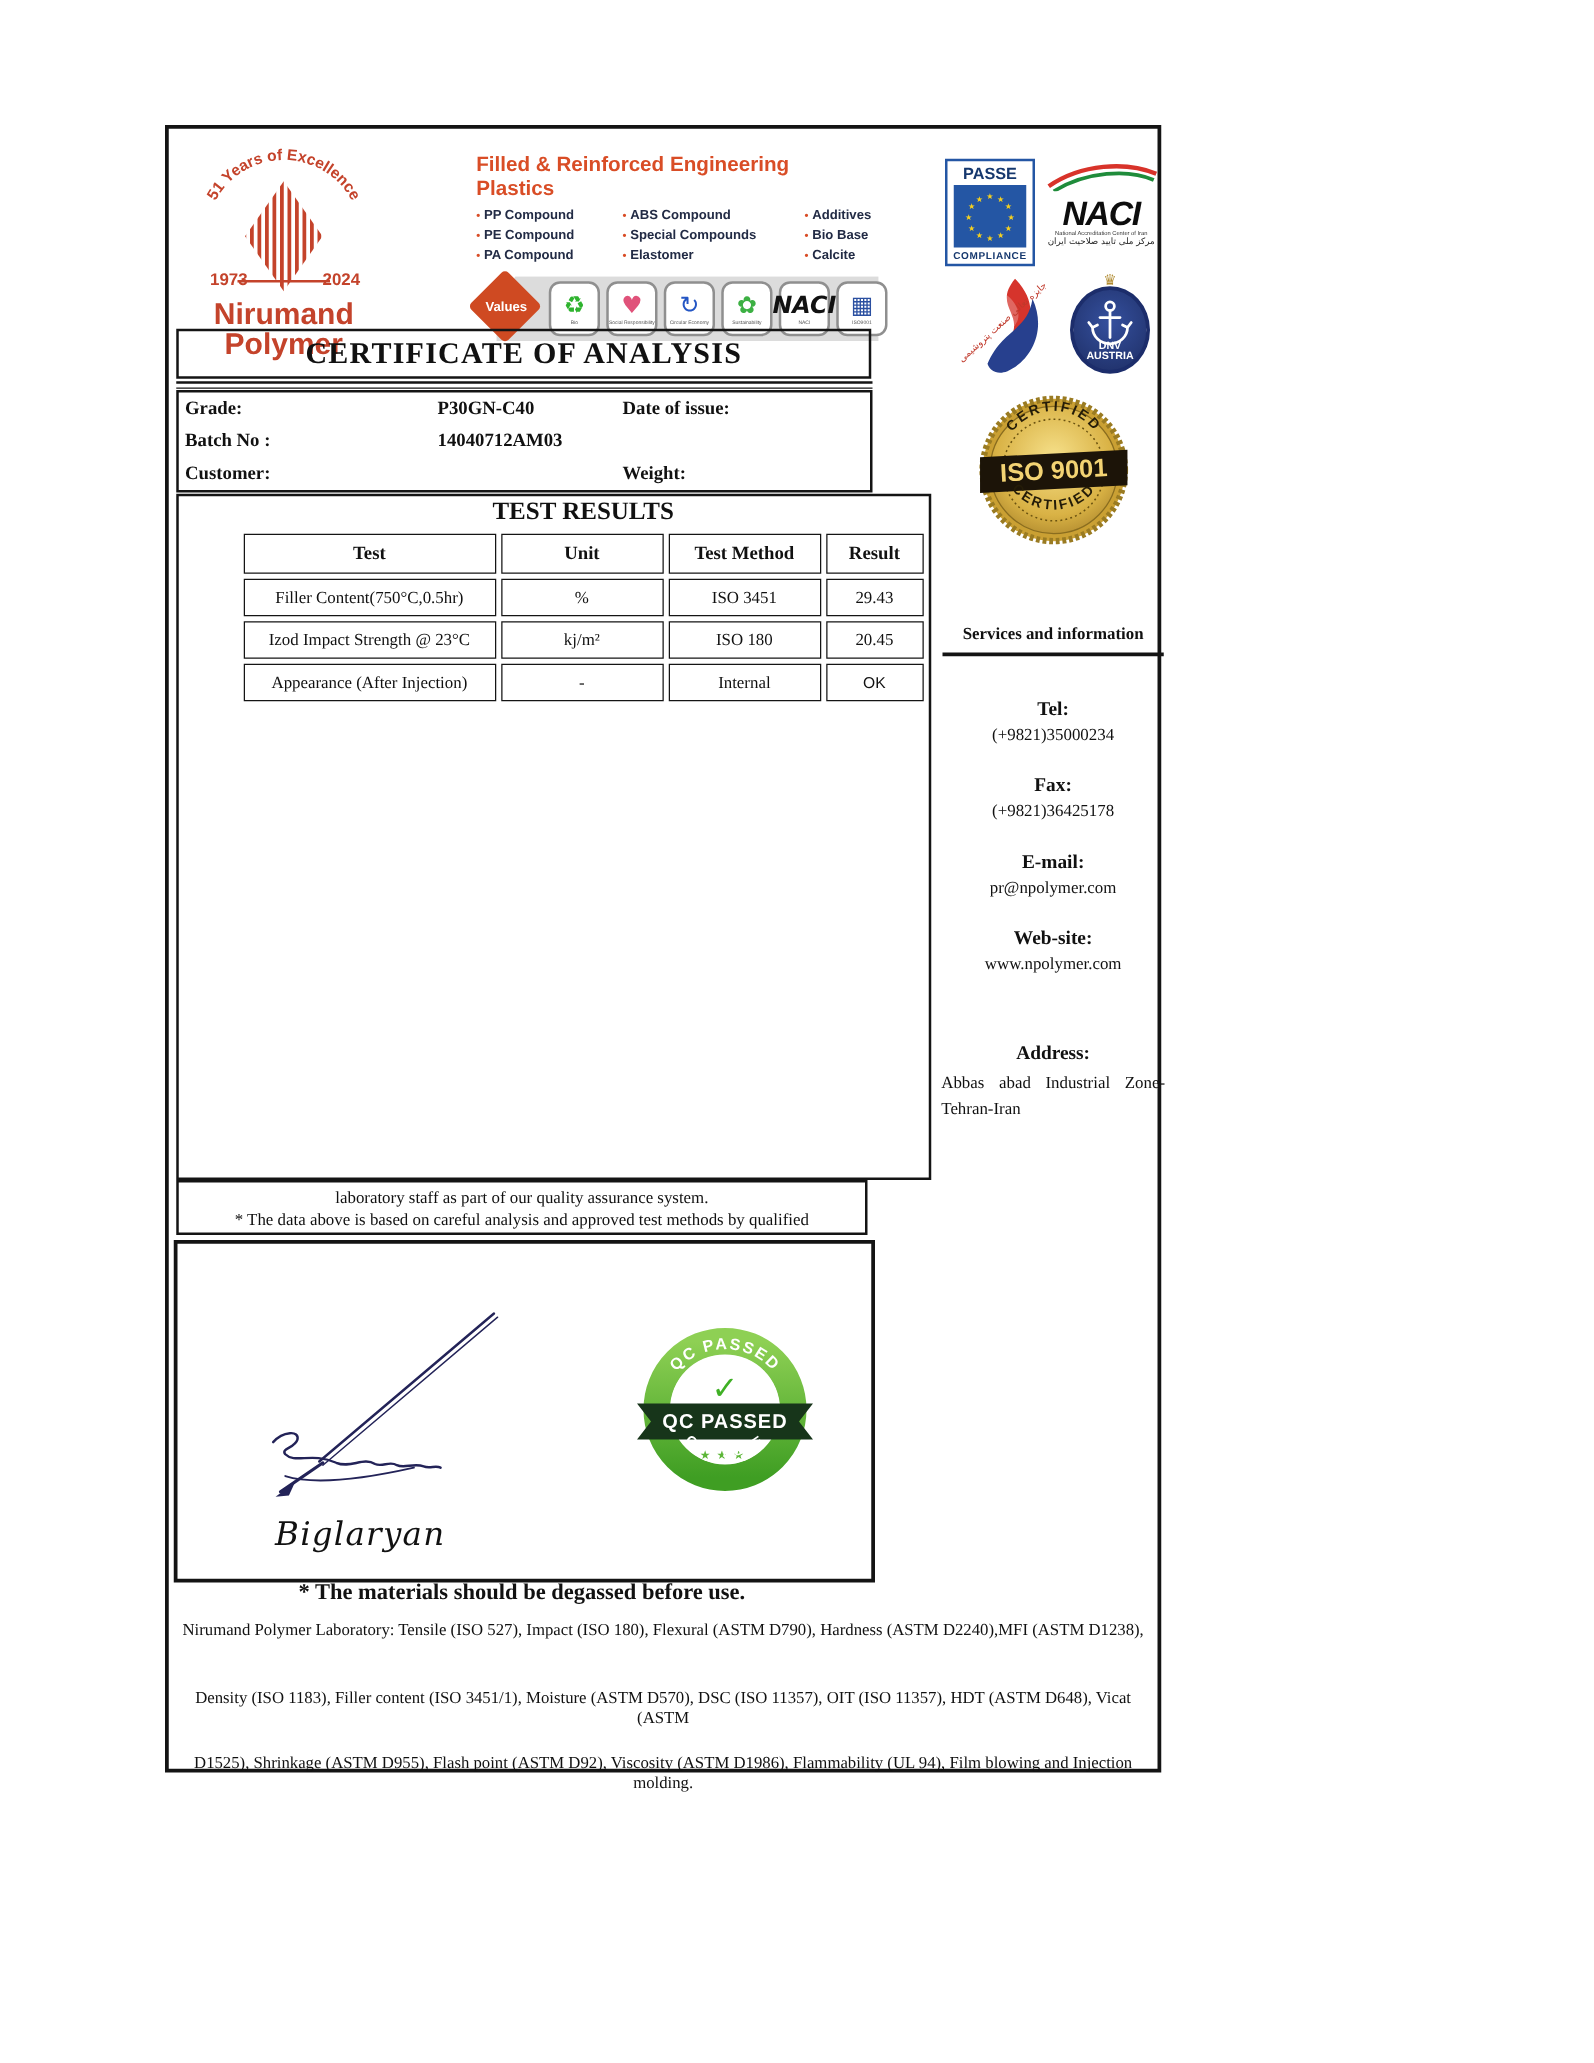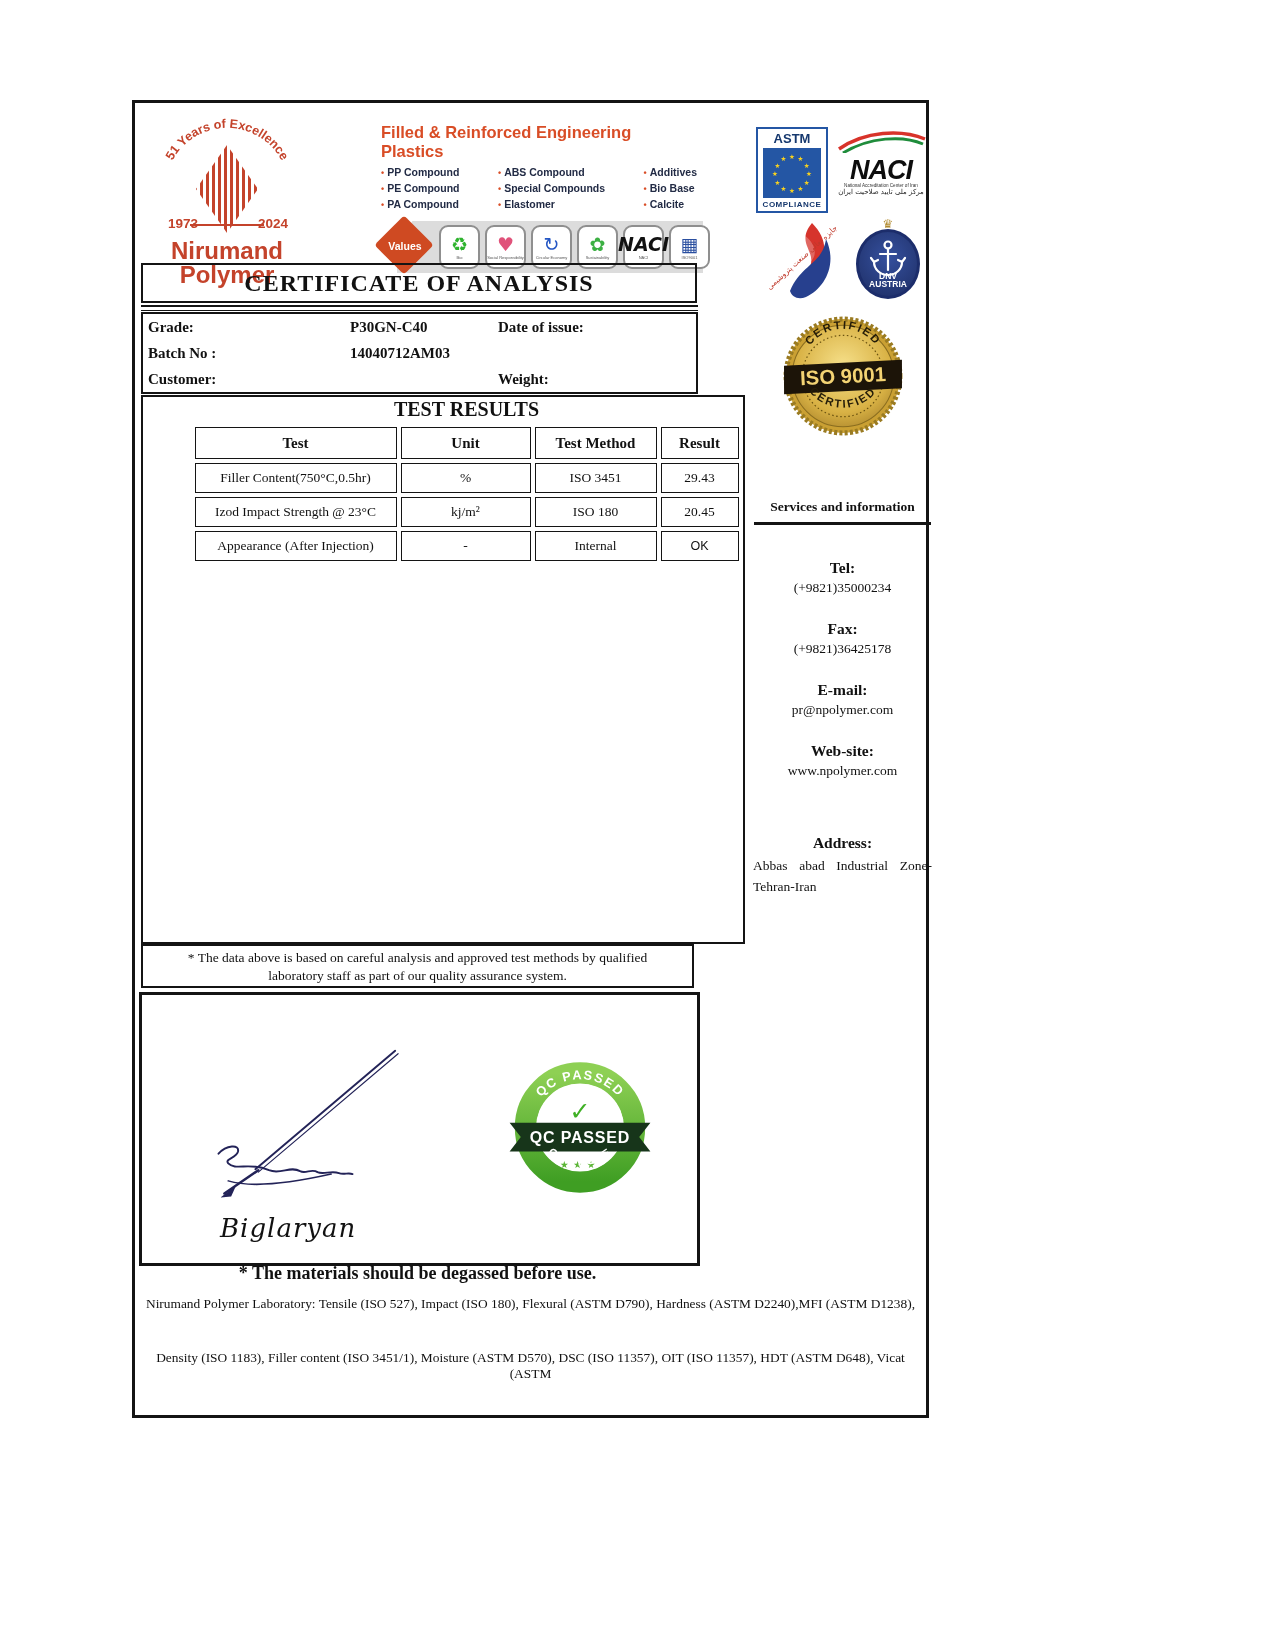--- a/index.html
+++ b/index.html
@@ -215,22 +215,22 @@
           <td>Appearance (After Injection)</td>
           <td>-</td>
           <td>Internal</td>
           <td style="font-family:'Liberation Sans',sans-serif;font-size:12.5px;">OK</td>
         </tr>
       </tbody>
         </table>
     </div>
 
     <div class="note-box">
+      <div>laboratory staff as part of our quality assurance system.</div>
       <div>* The data  above is based on careful analysis and approved test methods by qualified</div>
-      <div>laboratory staff as part of our quality assurance system.</div>
     </div>
 
     <div class="qc-box">
 
       <div class="sig-wrap">
         <svg width="240" height="165" viewBox="0 0 240 170">
           <g stroke="#232358" fill="none" stroke-linecap="round">
             <path d="M216,6 L72,128" stroke-width="2"></path>
             <path d="M219,9 L75,131" stroke-width="1.2"></path>
             <path d="M75,129 L40,153" stroke-width="2.5"></path>
@@ -265,25 +265,26 @@
           <text font-family="Liberation Sans, sans-serif" font-size="14" font-weight="bold" fill="#fff" letter-spacing="2">
             <textPath href="#qcb" startOffset="50%" text-anchor="middle">QC PASSE</textPath>
           </text>
         </svg>
       </div>
     </div>
 
     <div class="degas">* The materials should be degassed before use.</div>
     <div class="foot f1">Nirumand Polymer Laboratory: Tensile (ISO 527), Impact (ISO 180), Flexural (ASTM D790), Hardness (ASTM D2240),MFI (ASTM D1238),</div>
     <div class="foot f2">Density (ISO 1183), Filler content (ISO 3451/1), Moisture (ASTM D570), DSC (ISO 11357), OIT (ISO 11357), HDT (ASTM D648), Vicat (ASTM</div>
+    <div class="foot f3">D1525), Shrinkage (ASTM D955), Flash point (ASTM D92), Viscosity (ASTM D1986), Flammability (UL 94), Film blowing and Injection molding.</div>
 
     <div class="sidebar">
       <div class="badges1">
         <div class="reach">
-          <div class="rt">ASTM</div>
+          <div class="rt">PASSE</div>
           <div class="rsq">
             <svg width="58" height="50" viewBox="0 0 58 50">
               <g fill="#f5d020" font-size="6.5" text-anchor="middle" font-family="DejaVu Sans, sans-serif">
                 <text x="29" y="11">★</text>
                   <text x="37.5" y="13.3">★</text>
                   <text x="43.7" y="19.5">★</text>
                 <text x="46" y="28">★</text>
                   <text x="43.7" y="36.5">★</text>
                   <text x="37.5" y="42.7">★</text>
                 <text x="29" y="45">★</text>

